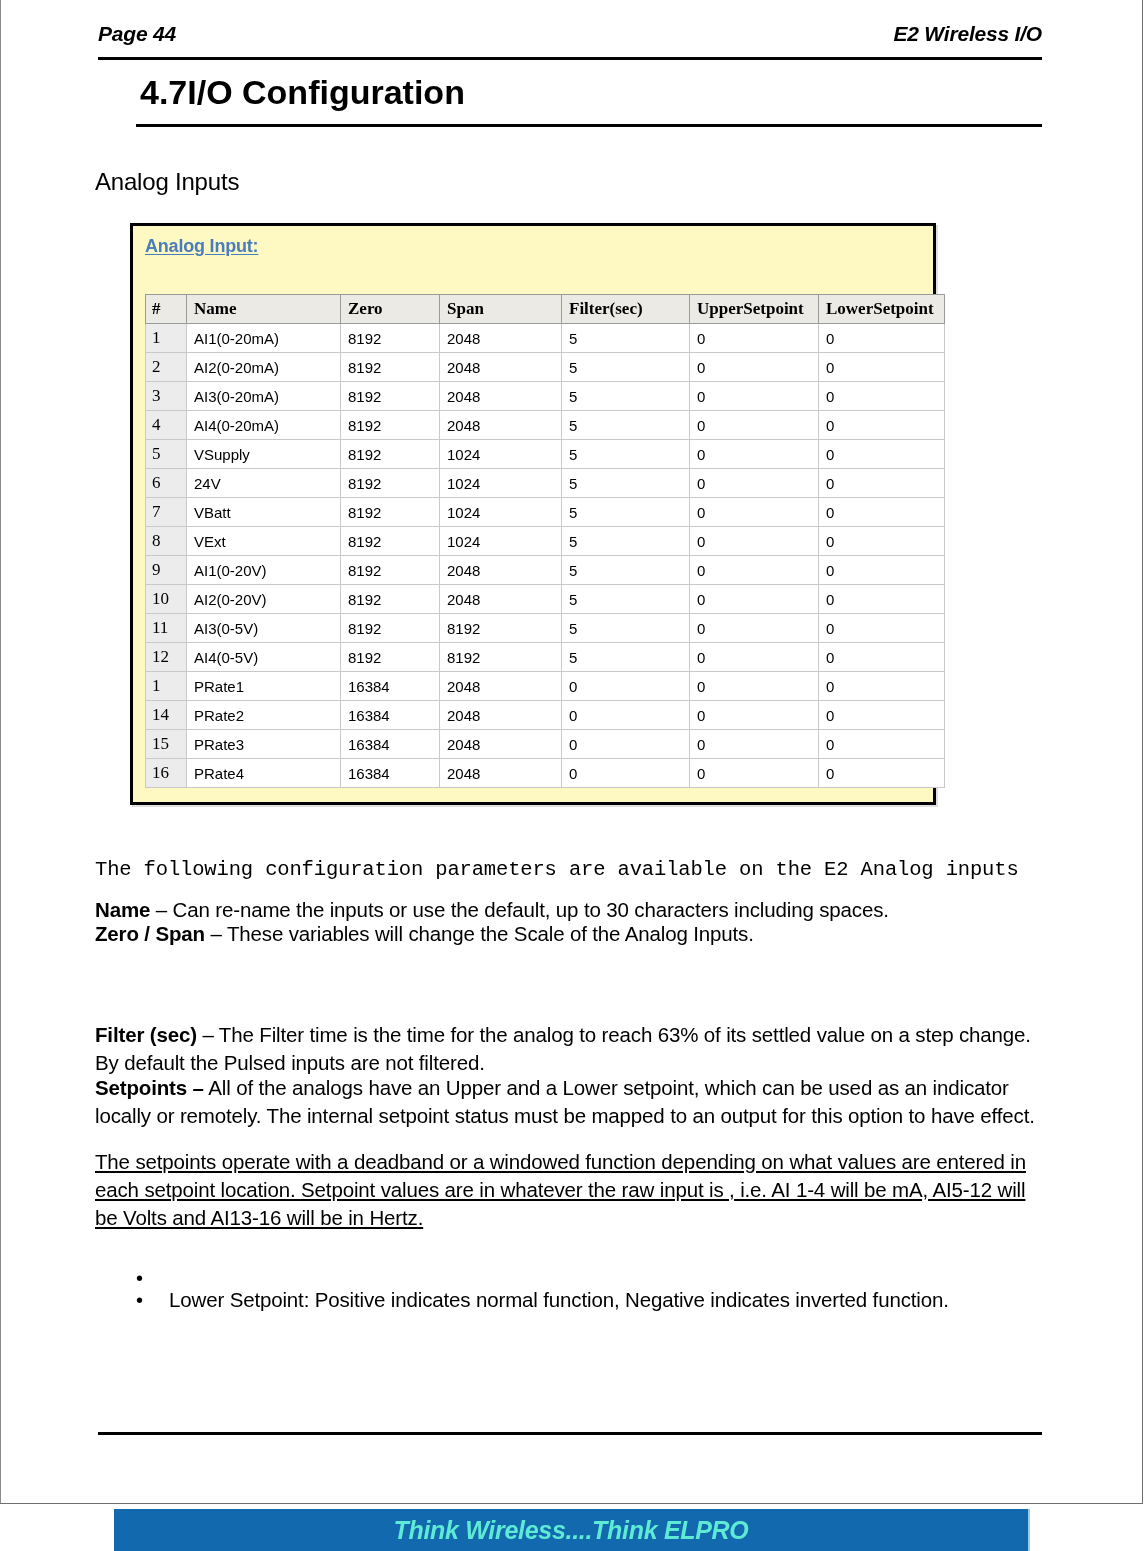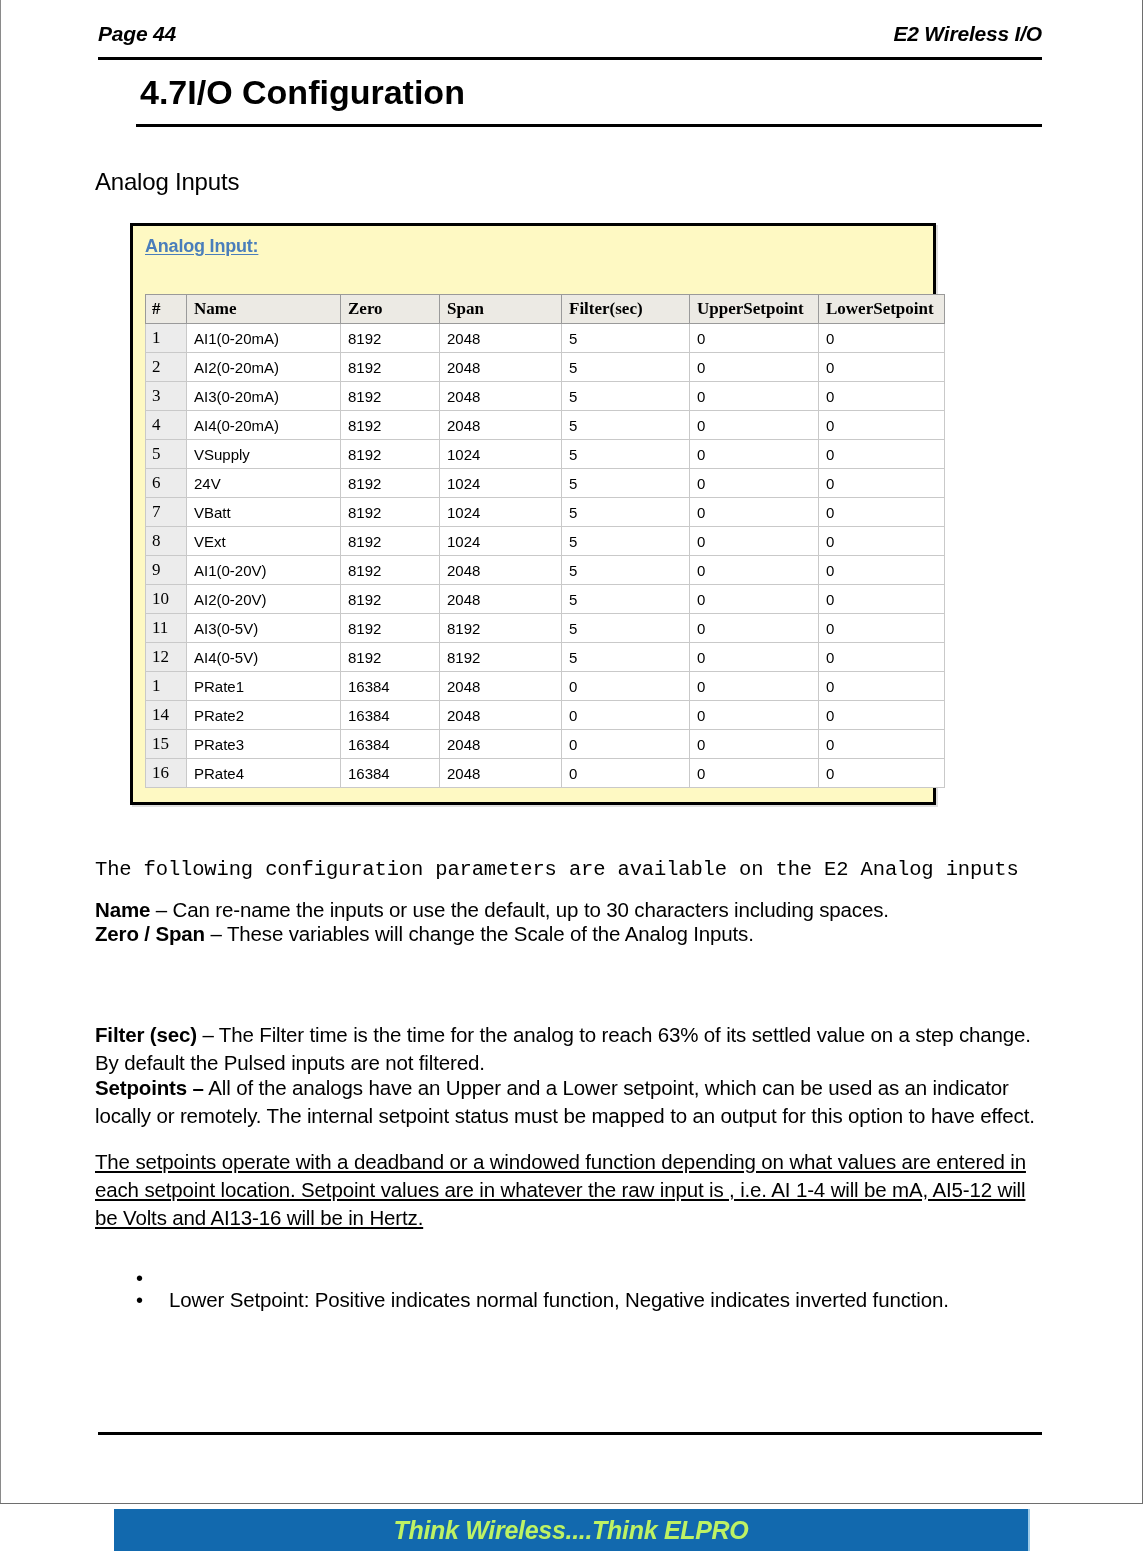--- a/index.html
+++ b/index.html
@@ -227,21 +227,21 @@
     top: 1509px;
     width: 914px;
     height: 42px;
     background: #1269AE;
     display: flex;
     align-items: center;
     justify-content: center;
     border-right: 2px solid #9ecbe8;
   }
   #footer-banner-text {
-    color: #bef264;
+    color: #5eead4;
     font-weight: bold;
     font-style: italic;
     font-size: 25px;
     letter-spacing: -0.3px;
   }
 </style>
 </head>
 <body>
 
 <div id="page-sheet">

